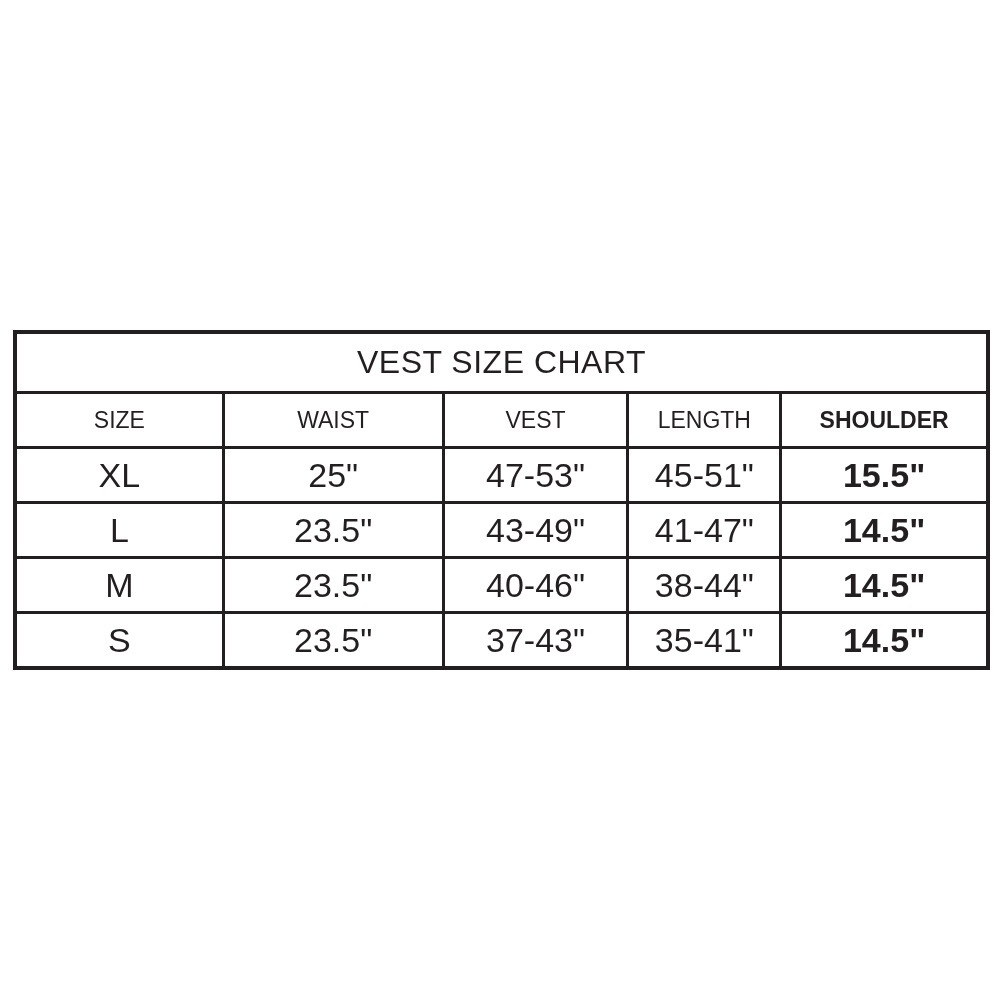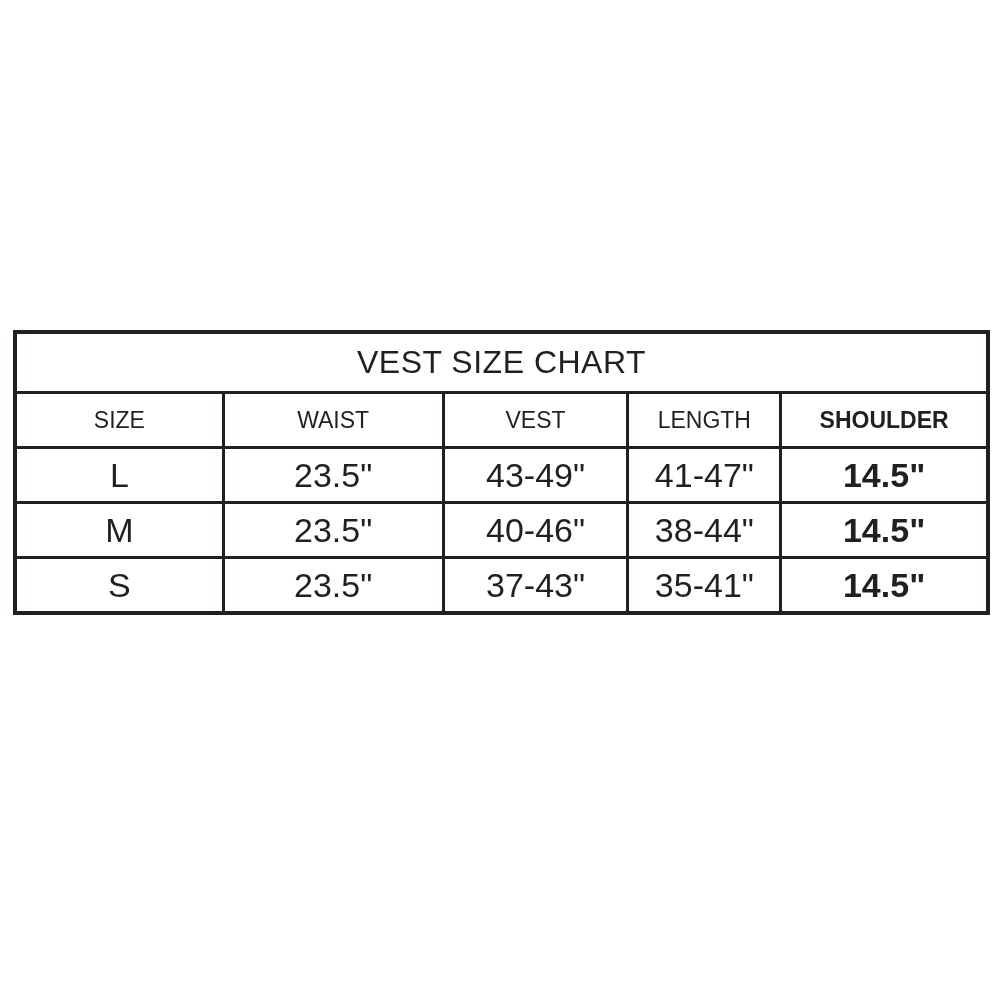--- a/index.html
+++ b/index.html
@@ -72,20 +72,27 @@
         <td colspan="5">VEST SIZE CHART</td>
       </tr>
       <tr class="header-row">
         <th>SIZE</th>
         <th>WAIST</th>
         <th>VEST</th>
         <th>LENGTH</th>
         <th>SHOULDER</th>
       </tr>
       <tr class="data-row">
+        <td>XL</td>
+        <td>25"</td>
+        <td>47-53"</td>
+        <td>45-51"</td>
+        <td>15.5"</td>
+      </tr>
+      <tr class="data-row">
         <td>L</td>
         <td>23.5"</td>
         <td>43-49"</td>
         <td>41-47"</td>
         <td>14.5"</td>
       </tr>
       <tr class="data-row">
         <td>M</td>
         <td>23.5"</td>
         <td>40-46"</td>

